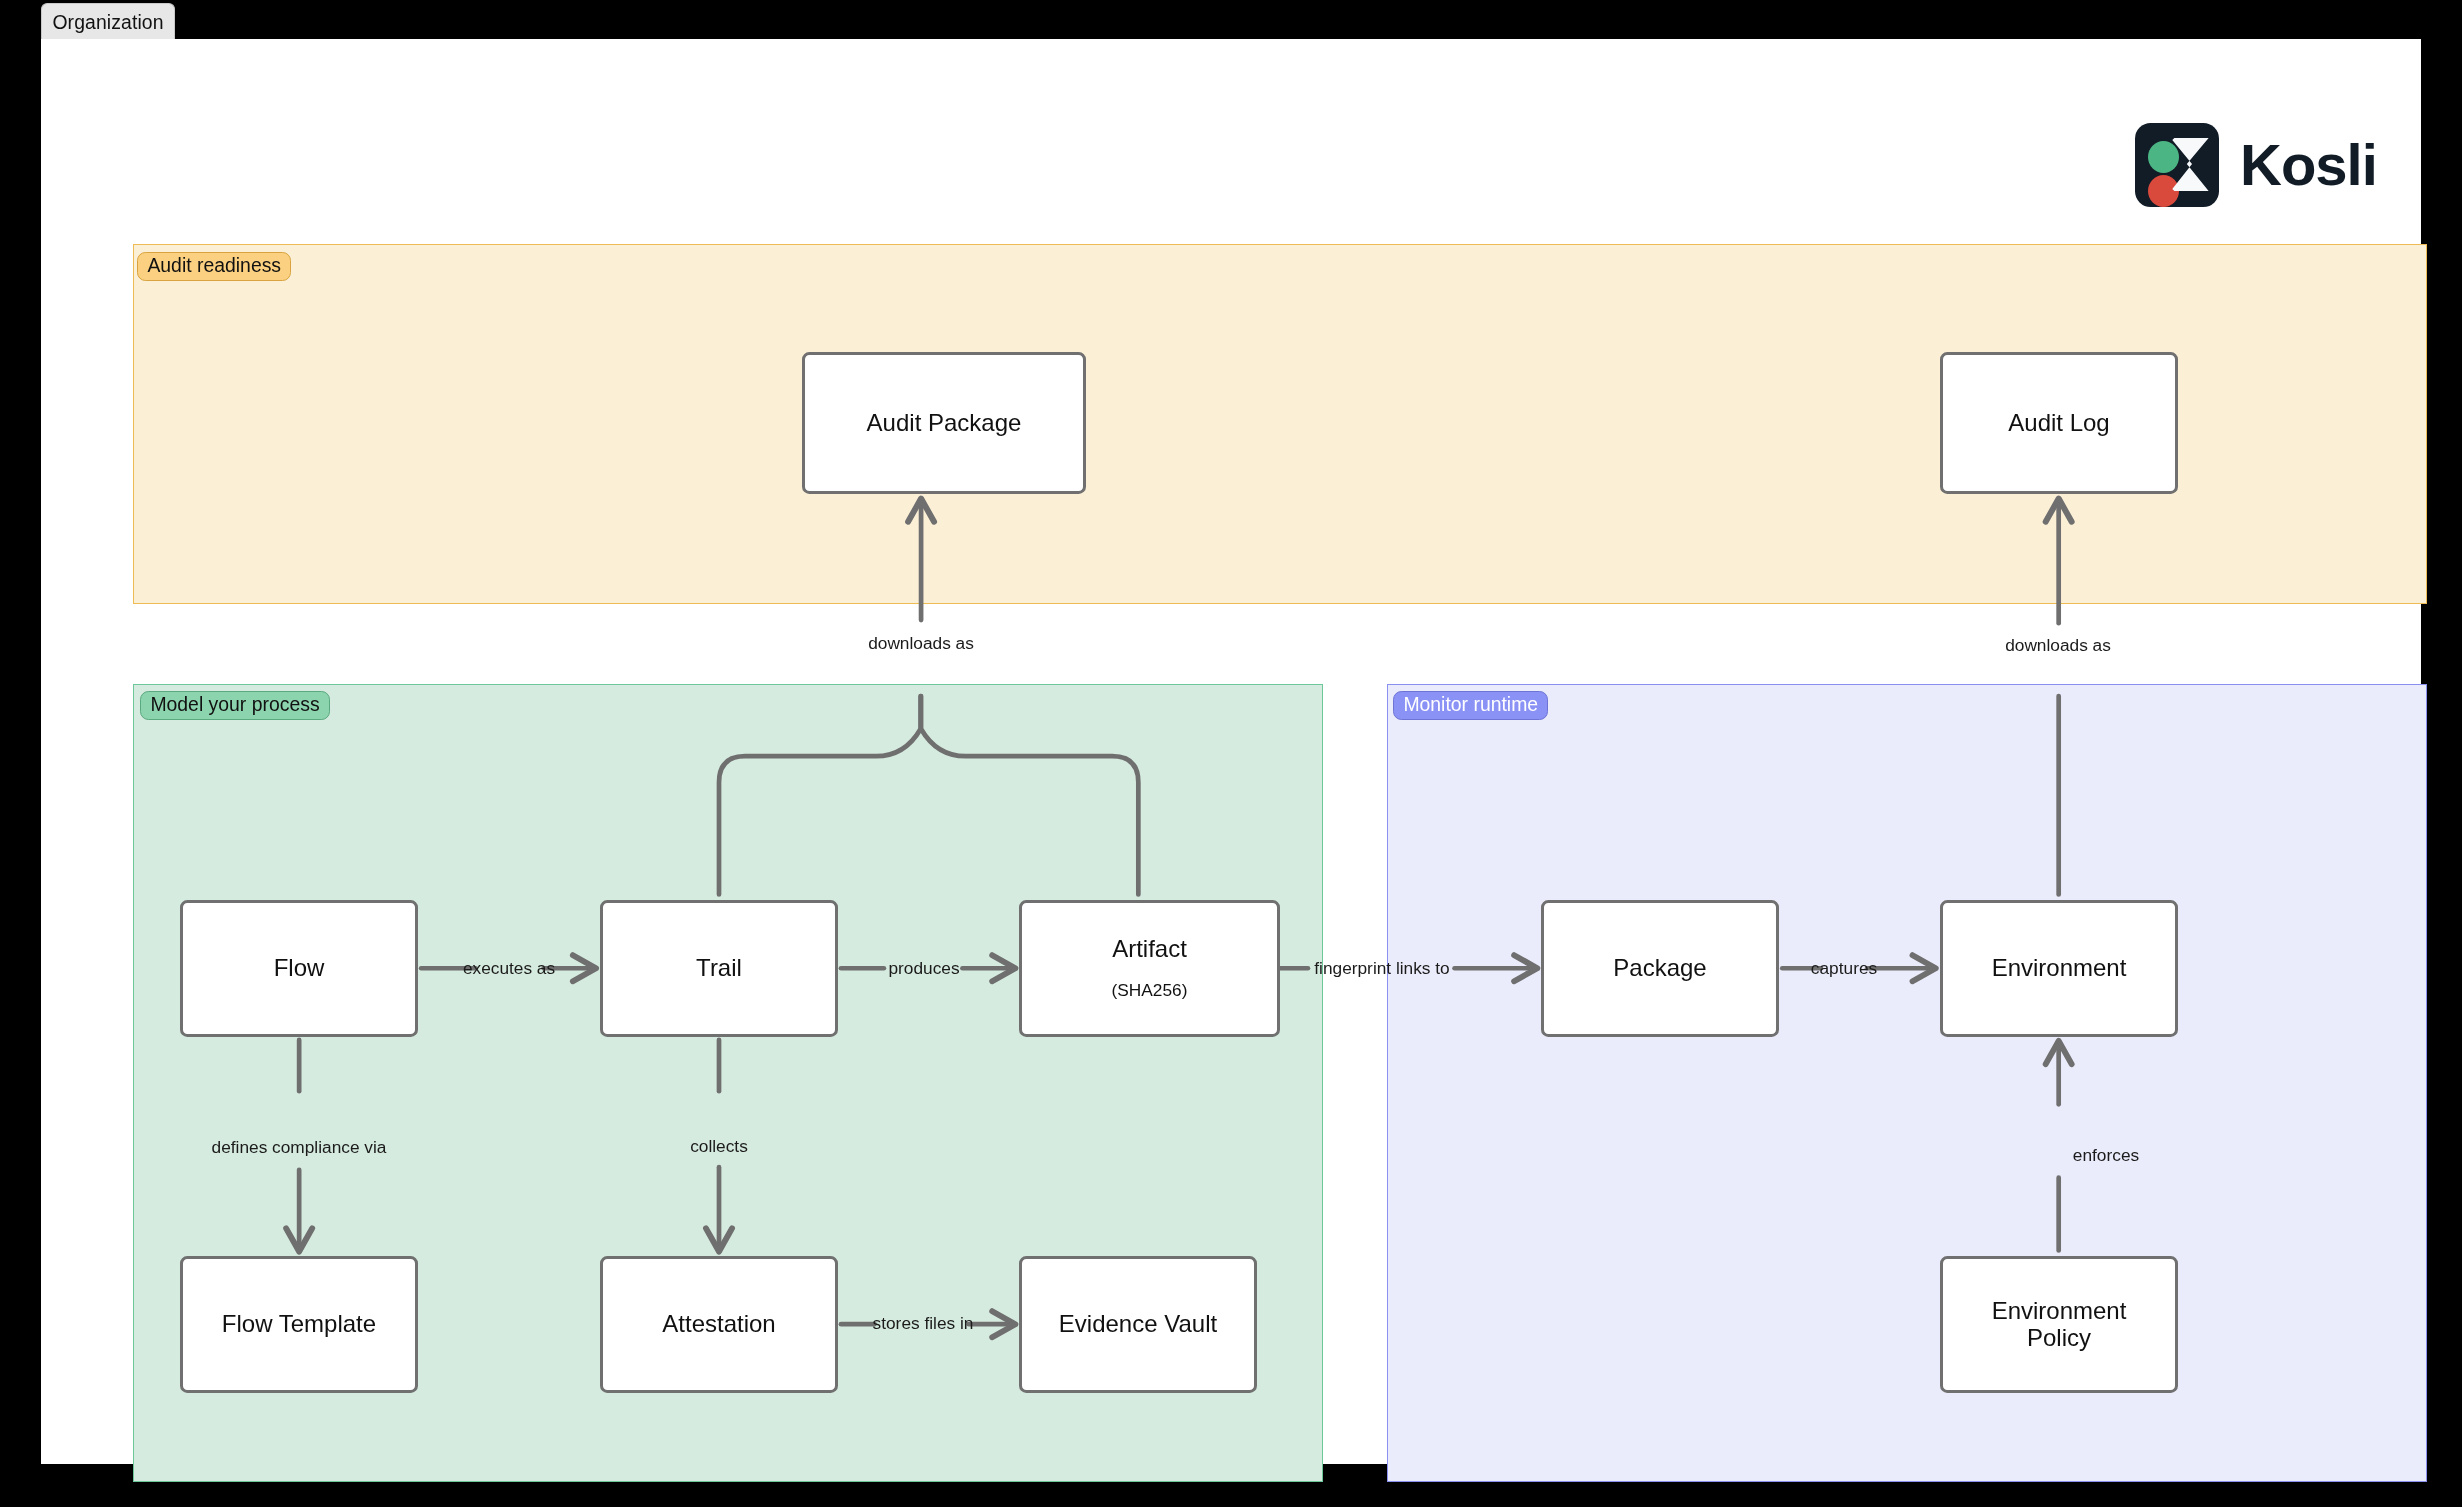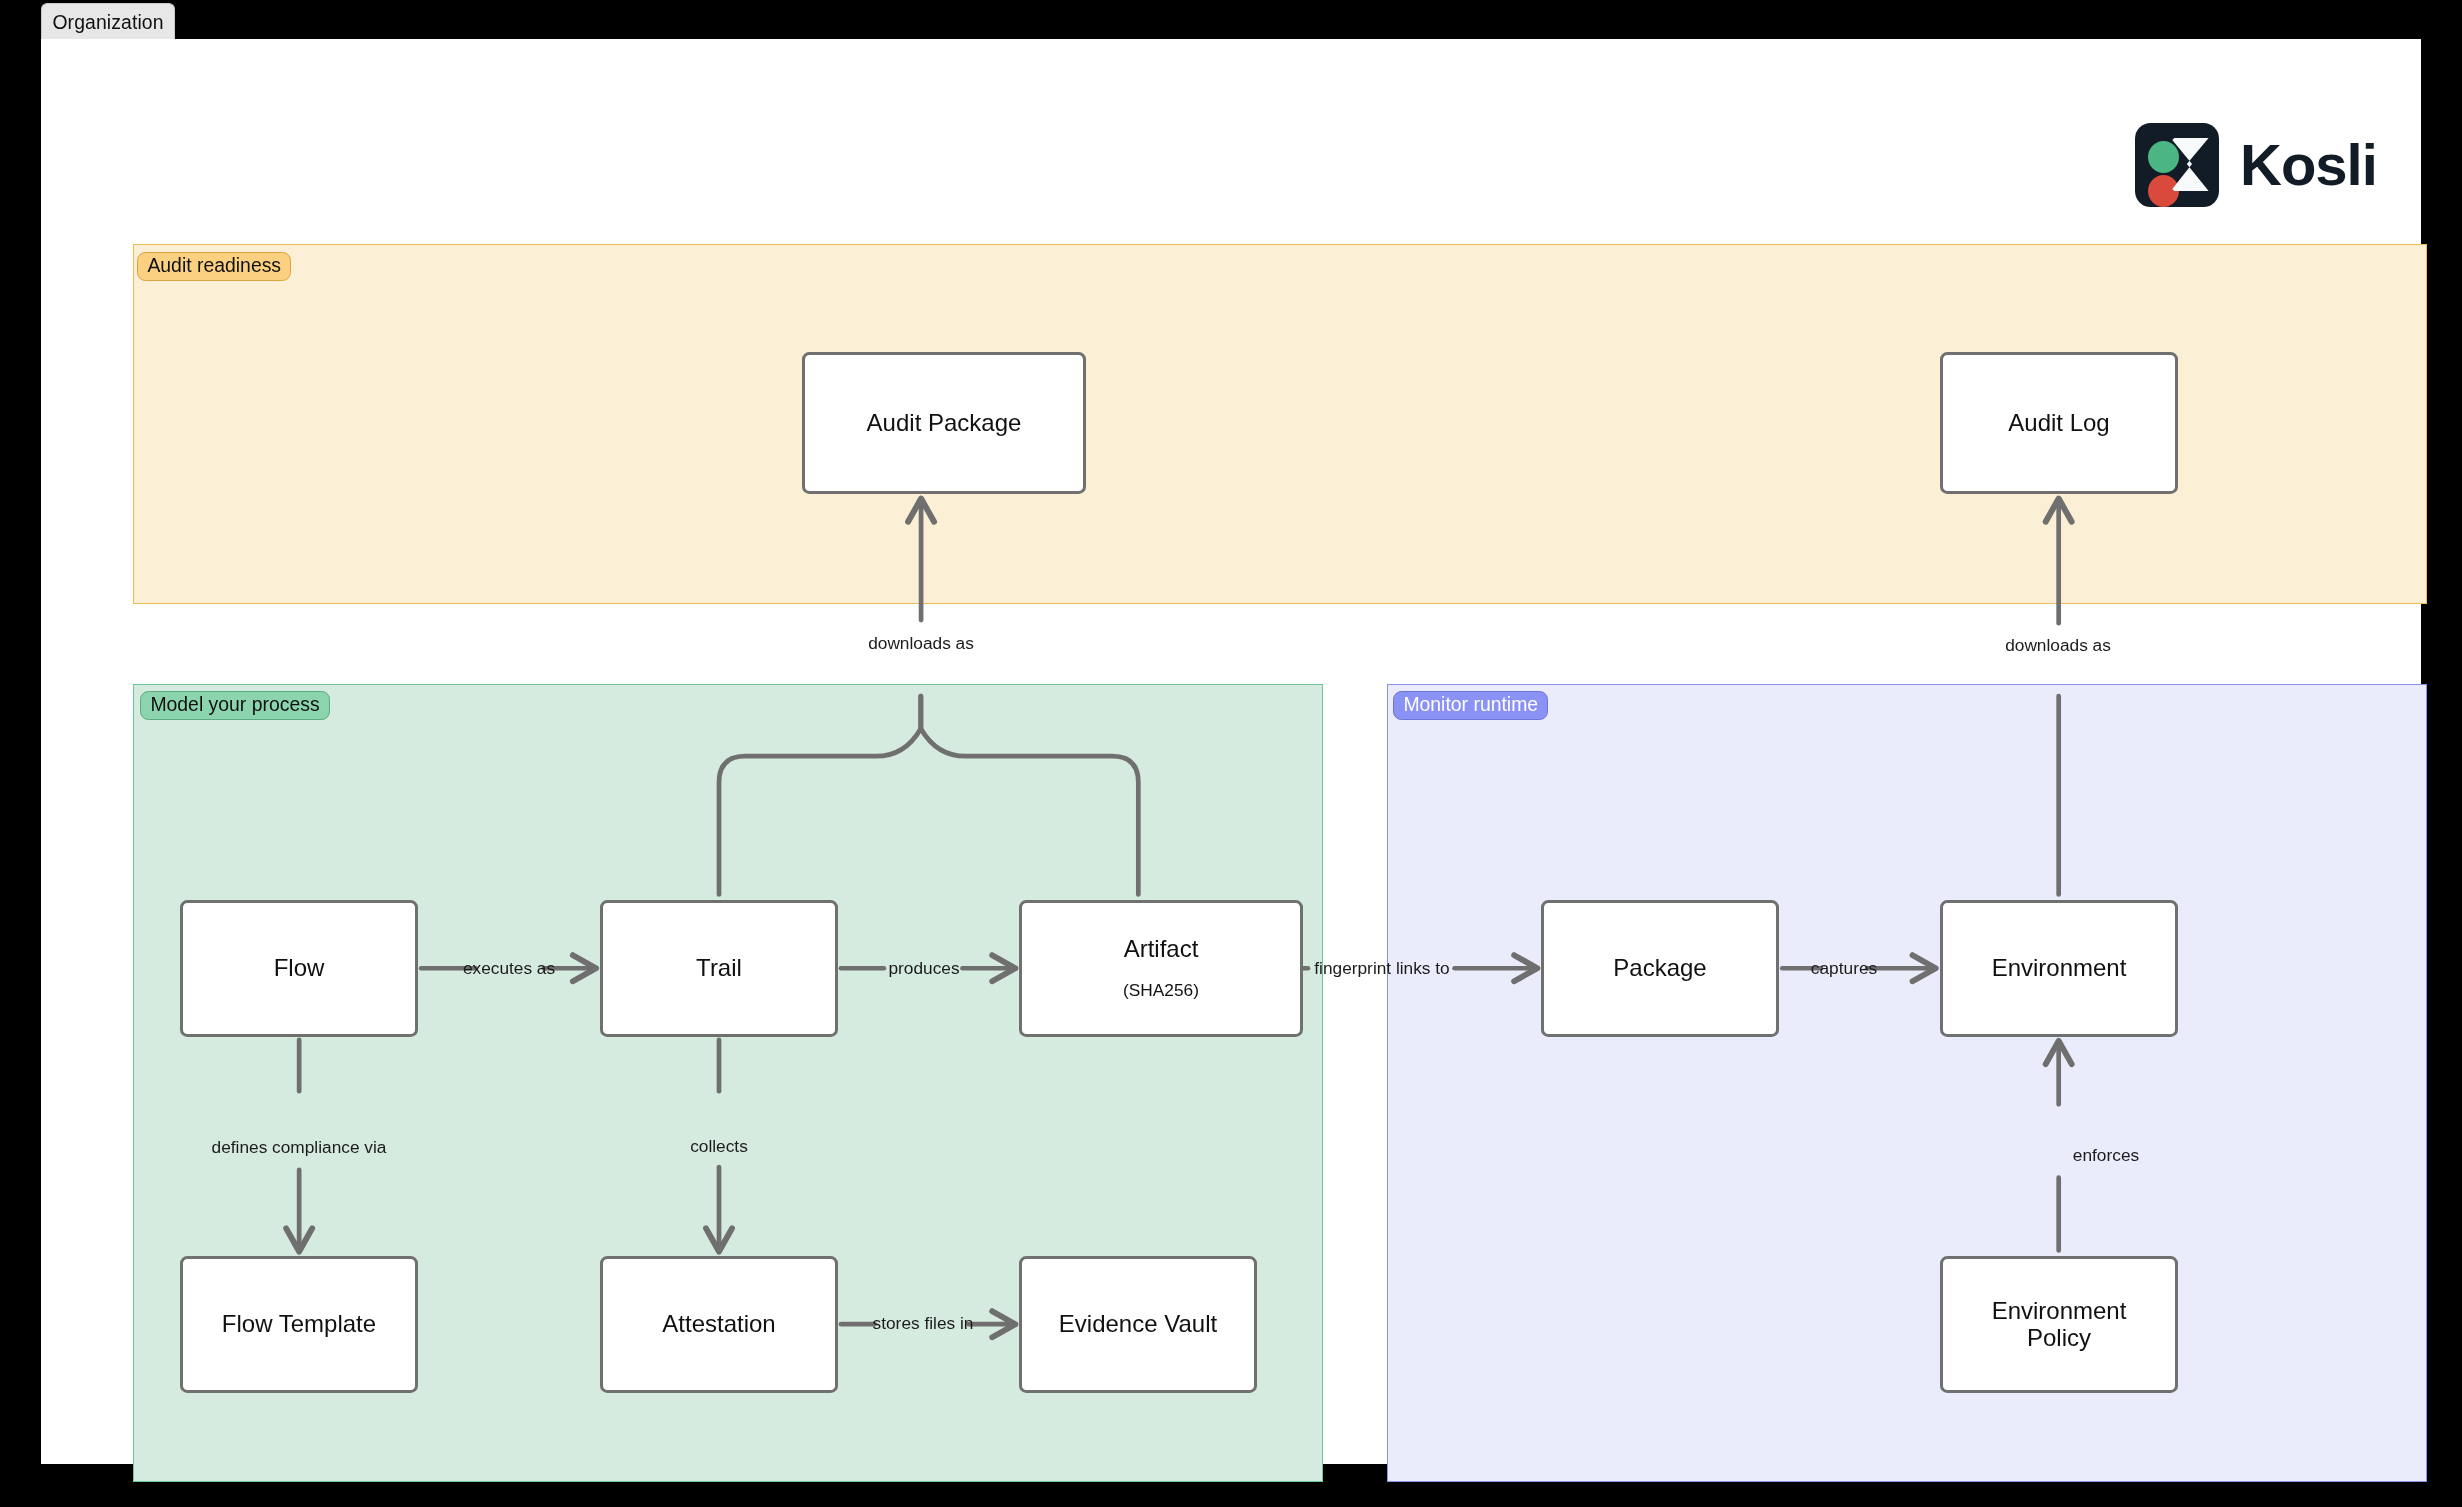--- a/index.html
+++ b/index.html
@@ -40,21 +40,21 @@
   .node{position:absolute;box-sizing:border-box;background:#fff;border:3.1px solid #707070;
         border-radius:7.3px;display:flex;flex-direction:column;align-items:center;justify-content:center;
         z-index:5;color:#111;}
   .node .t1{font-size:24px;line-height:1.12;text-align:center;}
   .node .t2{font-size:17.3px;line-height:1.15;text-align:center;margin-top:18px;}
 
   #nAuditPackage{left:761px;top:313px;width:284px;height:142px;}
   #nAuditLog{left:1899px;top:313px;width:238px;height:142px;}
   #nFlow{left:139px;top:861px;width:238px;height:137px;}
   #nTrail{left:559px;top:861px;width:238px;height:137px;}
-  #nArtifact{left:978px;top:861px;width:284px;height:137px;}
+  #nArtifact{left:978px;top:861px;width:261px;height:137px;}
   #nFlowTemplate{left:139px;top:1217px;width:238px;height:137px;}
   #nAttestation{left:559px;top:1217px;width:238px;height:137px;}
   #nEvidenceVault{left:978px;top:1217px;width:238px;height:137px;}
   #nSnapshot{left:1500px;top:861px;width:238px;height:137px;}
   #nEnvironment{left:1899px;top:861px;width:238px;height:137px;}
   #nEnvPolicy{left:1899px;top:1217px;width:238px;height:137px;}
 
   
   .elabel{position:absolute;font-size:17.3px;color:#1b1b1b;white-space:nowrap;z-index:4;
           transform:translate(-50%,-50%);text-align:center;line-height:1.1;}

